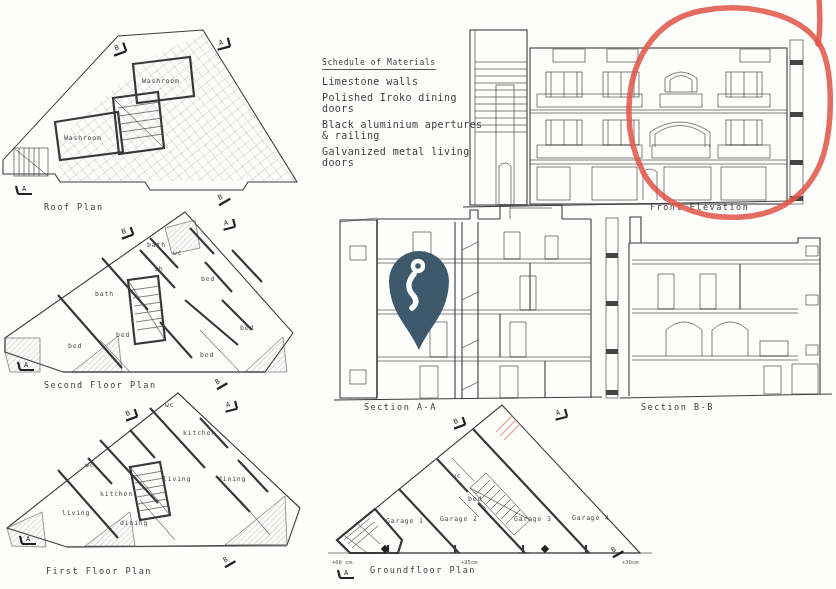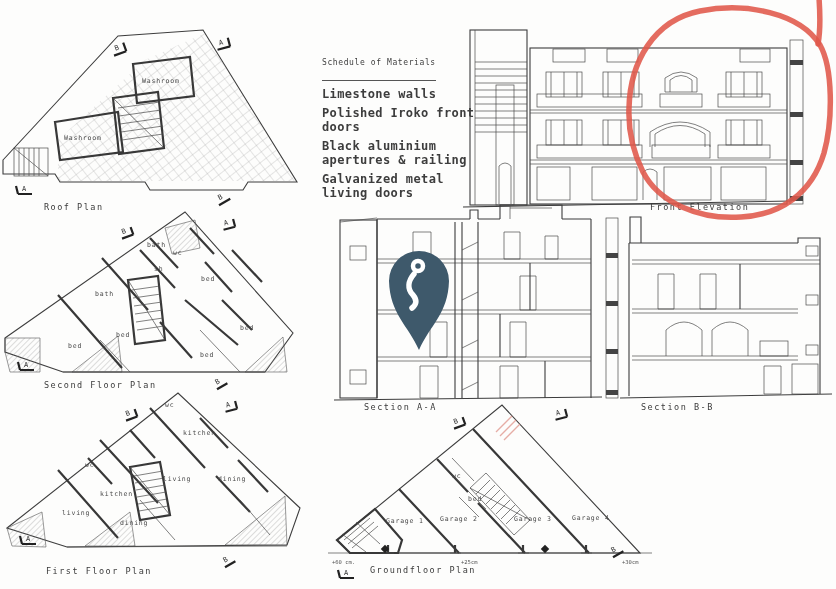--- a/index.html
+++ b/index.html
@@ -7,22 +7,22 @@
        font-family:"DejaVu Sans Mono", monospace;}
   #sheet{position:absolute;left:0;top:0;width:836px;height:589px;background:#fdfdfc;}
   svg{position:absolute;left:0;top:0;}
   svg text{font-family:"DejaVu Sans Mono", monospace;fill:#3a3a3a;}
   .cap{font-size:8.5px;letter-spacing:1.5px;}
   .room{font-size:6.5px;letter-spacing:0.8px;fill:#4a4a4a;}
   .tiny{font-size:5.5px;fill:#555;}
   .mk{font-size:7px;fill:#333;}
   #schedule{position:absolute;left:322px;top:50px;width:170px;color:#3d3d3d;}
   #schedule .sch-title{font-size:8px;letter-spacing:0.6px;border-bottom:1px solid #555;
-        display:inline-block;padding-bottom:13px;margin-bottom:6px;}
-  #schedule .sch-item{font-size:12px;letter-spacing:0.4px;margin-bottom:5px;font-weight:bold;}
+        display:inline-block;padding-bottom:2px;margin-bottom:6px;}
+  #schedule .sch-item{font-size:10px;letter-spacing:0.4px;margin-bottom:5px;}
   .thin{stroke:#4a4a4a;stroke-width:0.7;fill:none;}
   .med{stroke:#3d3d3d;stroke-width:1.1;fill:none;}
   .wall{stroke:#383838;stroke-width:2.2;fill:none;}
 </style>
 </head>
 <body>
 
 <div id="sheet">
 
 <svg width="836" height="589" viewBox="0 0 836 589">
@@ -338,18 +338,18 @@
   <g>
     <path d="M419,350 C408,325 390,314 389,281 A30,30 0 1 1 449,281 C448,314 430,325 419,350 Z" fill="#3e596b"></path>
     <circle cx="418" cy="266" r="5" fill="none" stroke="#fff" stroke-width="4.5"></circle>
     <path d="M414,274 C408,281 407,289 413,295 C417,300 417,304 412,308" fill="none" stroke="#fff" stroke-width="5.5" stroke-linecap="round"></path>
   </g>
 </svg>
 
 <div id="schedule">
   <div class="sch-title">Schedule of Materials</div>
   <div class="sch-item">Limestone walls</div>
-  <div class="sch-item">Polished Iroko front doors</div>
+  <div class="sch-item">Polished Iroko dining doors</div>
   <div class="sch-item">Black aluminium apertures &amp; railing</div>
   <div class="sch-item">Galvanized metal living doors</div>
 </div>
 
 </div>
 
 </body></html>

